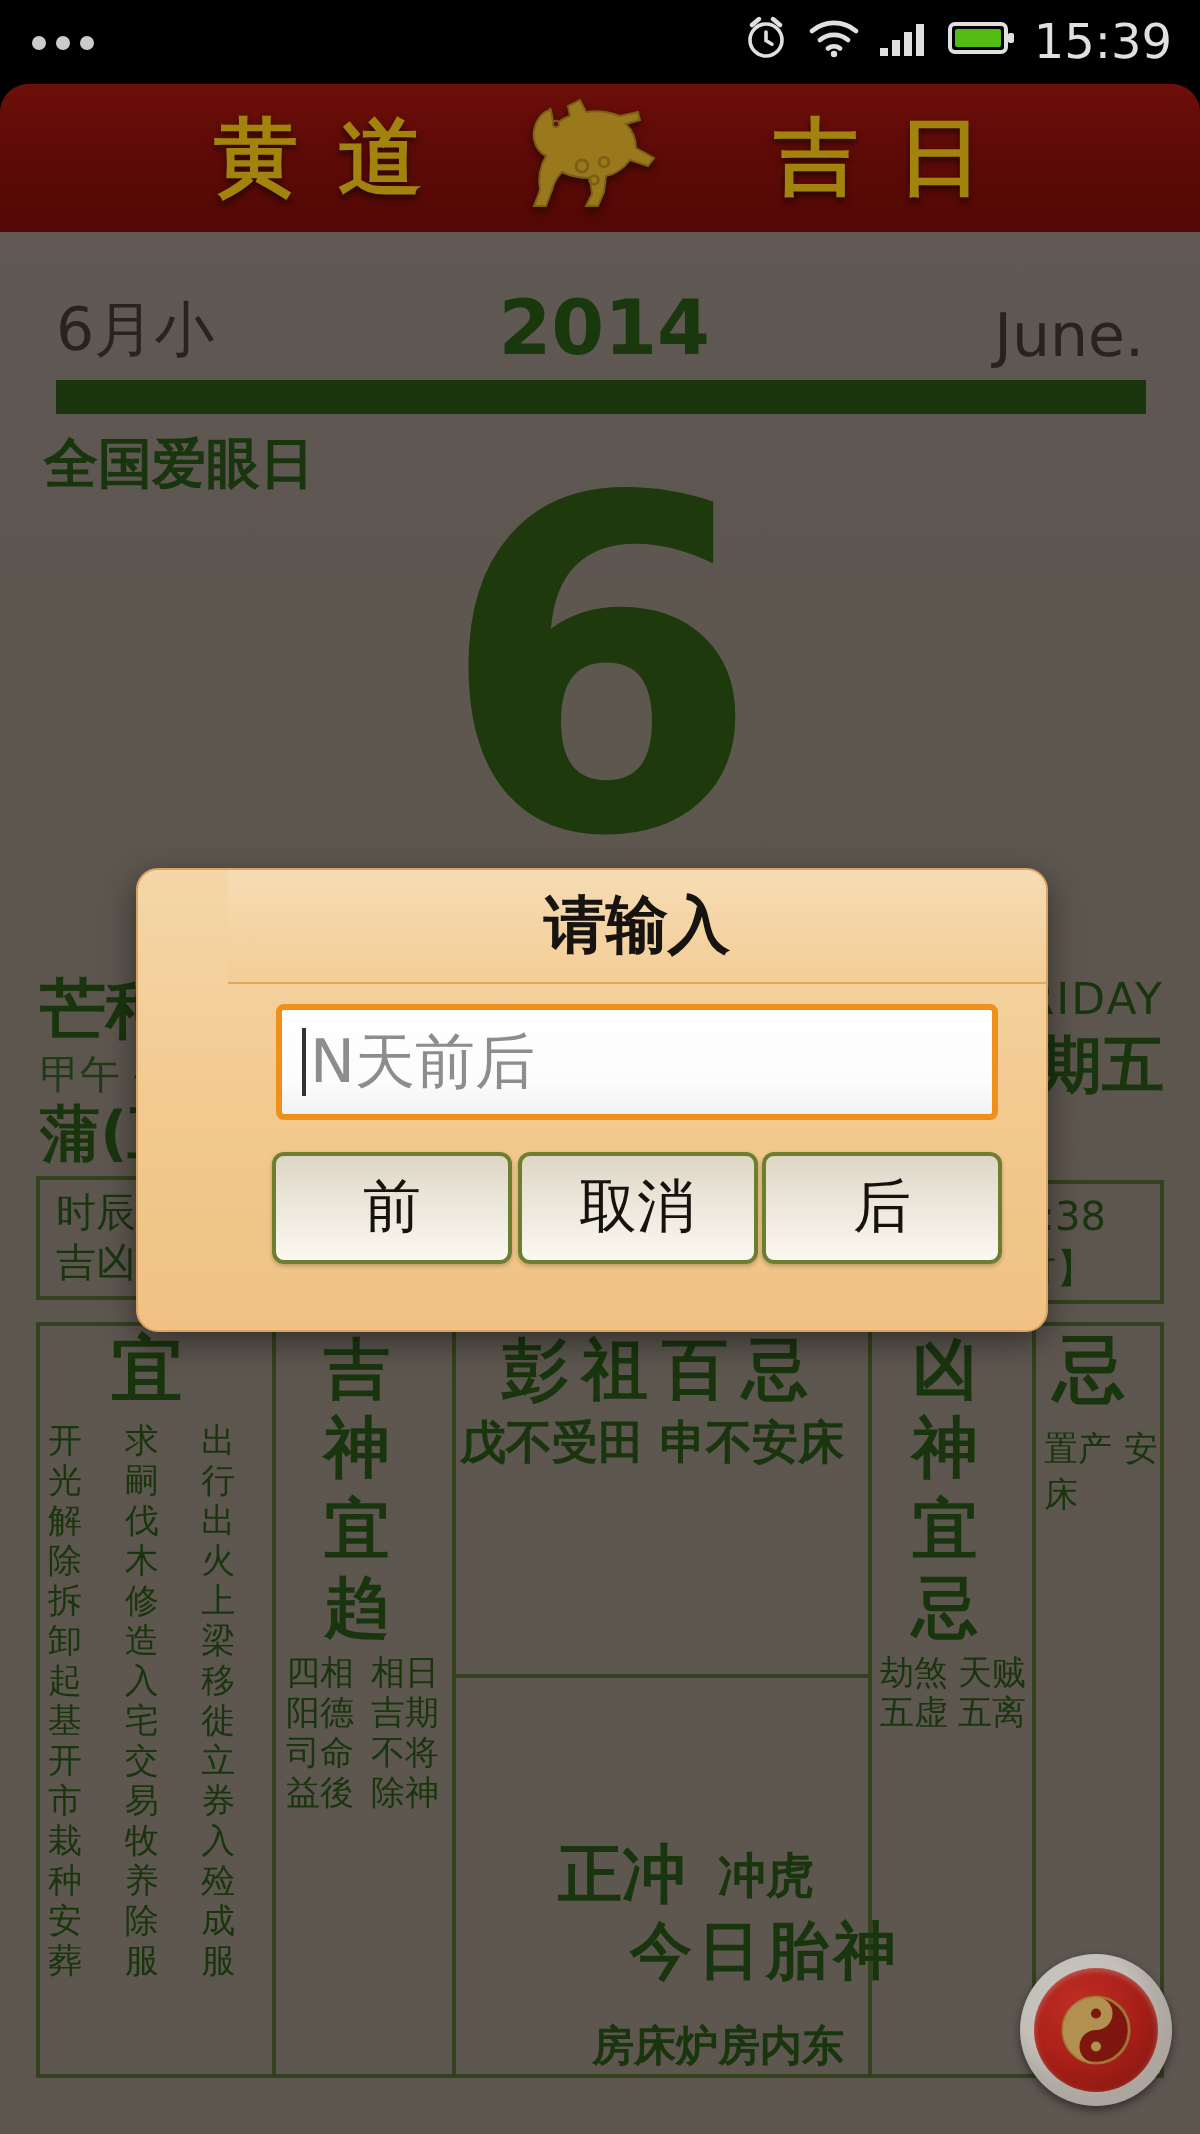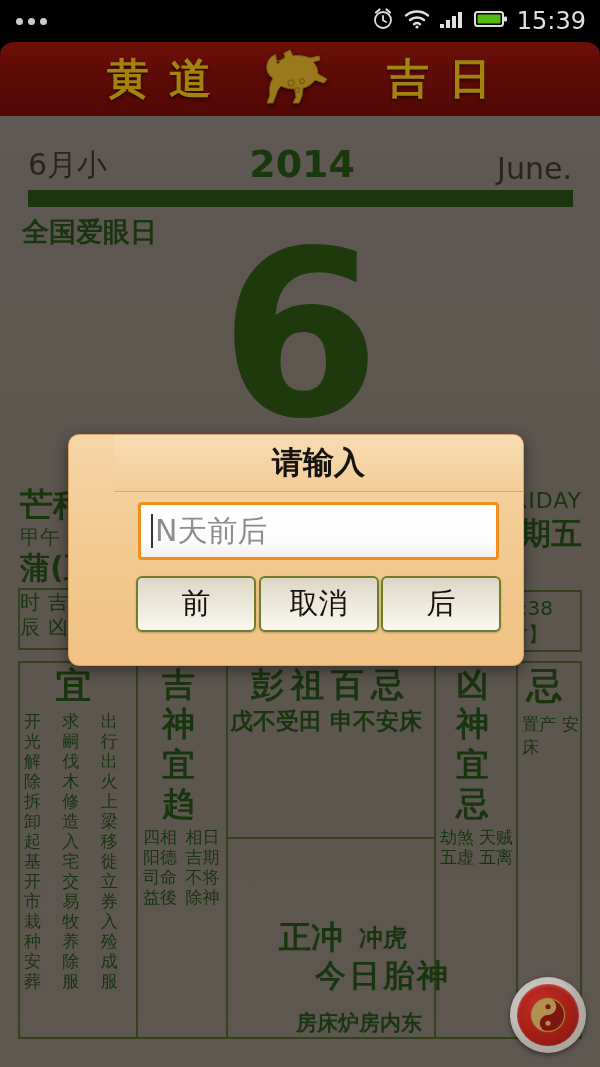--- a/index.html
+++ b/index.html
@@ -81,21 +81,21 @@
   .weekday{
     position:absolute; right:18px; top:372px; text-align:right; color:#1d3d10;
   }
   .weekday .w1{ font-size:22px; letter-spacing:1px; line-height:26px;}
   .weekday .w2{ font-size:31px; font-weight:700; line-height:38px;}
 
   
   .shichen{
     position:absolute; left:18px; top:472px; width:60px; height:62px;
     border:2px solid #3c4a22; color:#1d3d10; font-size:20px;
-    display:flex; flex-direction:row; align-items:flex-start; justify-content:center;
+    display:flex; flex-direction:column; align-items:center; justify-content:center;
     line-height:25px;
   }
   
   .timebox{
     position:absolute; right:18px; top:474px; width:80px; height:62px;
     border:2px solid #3c4a22; color:#1d3d10; font-size:20px;
     display:flex; flex-direction:column; align-items:flex-start; justify-content:center;
     padding-left:4px; line-height:26px;
   }
 

